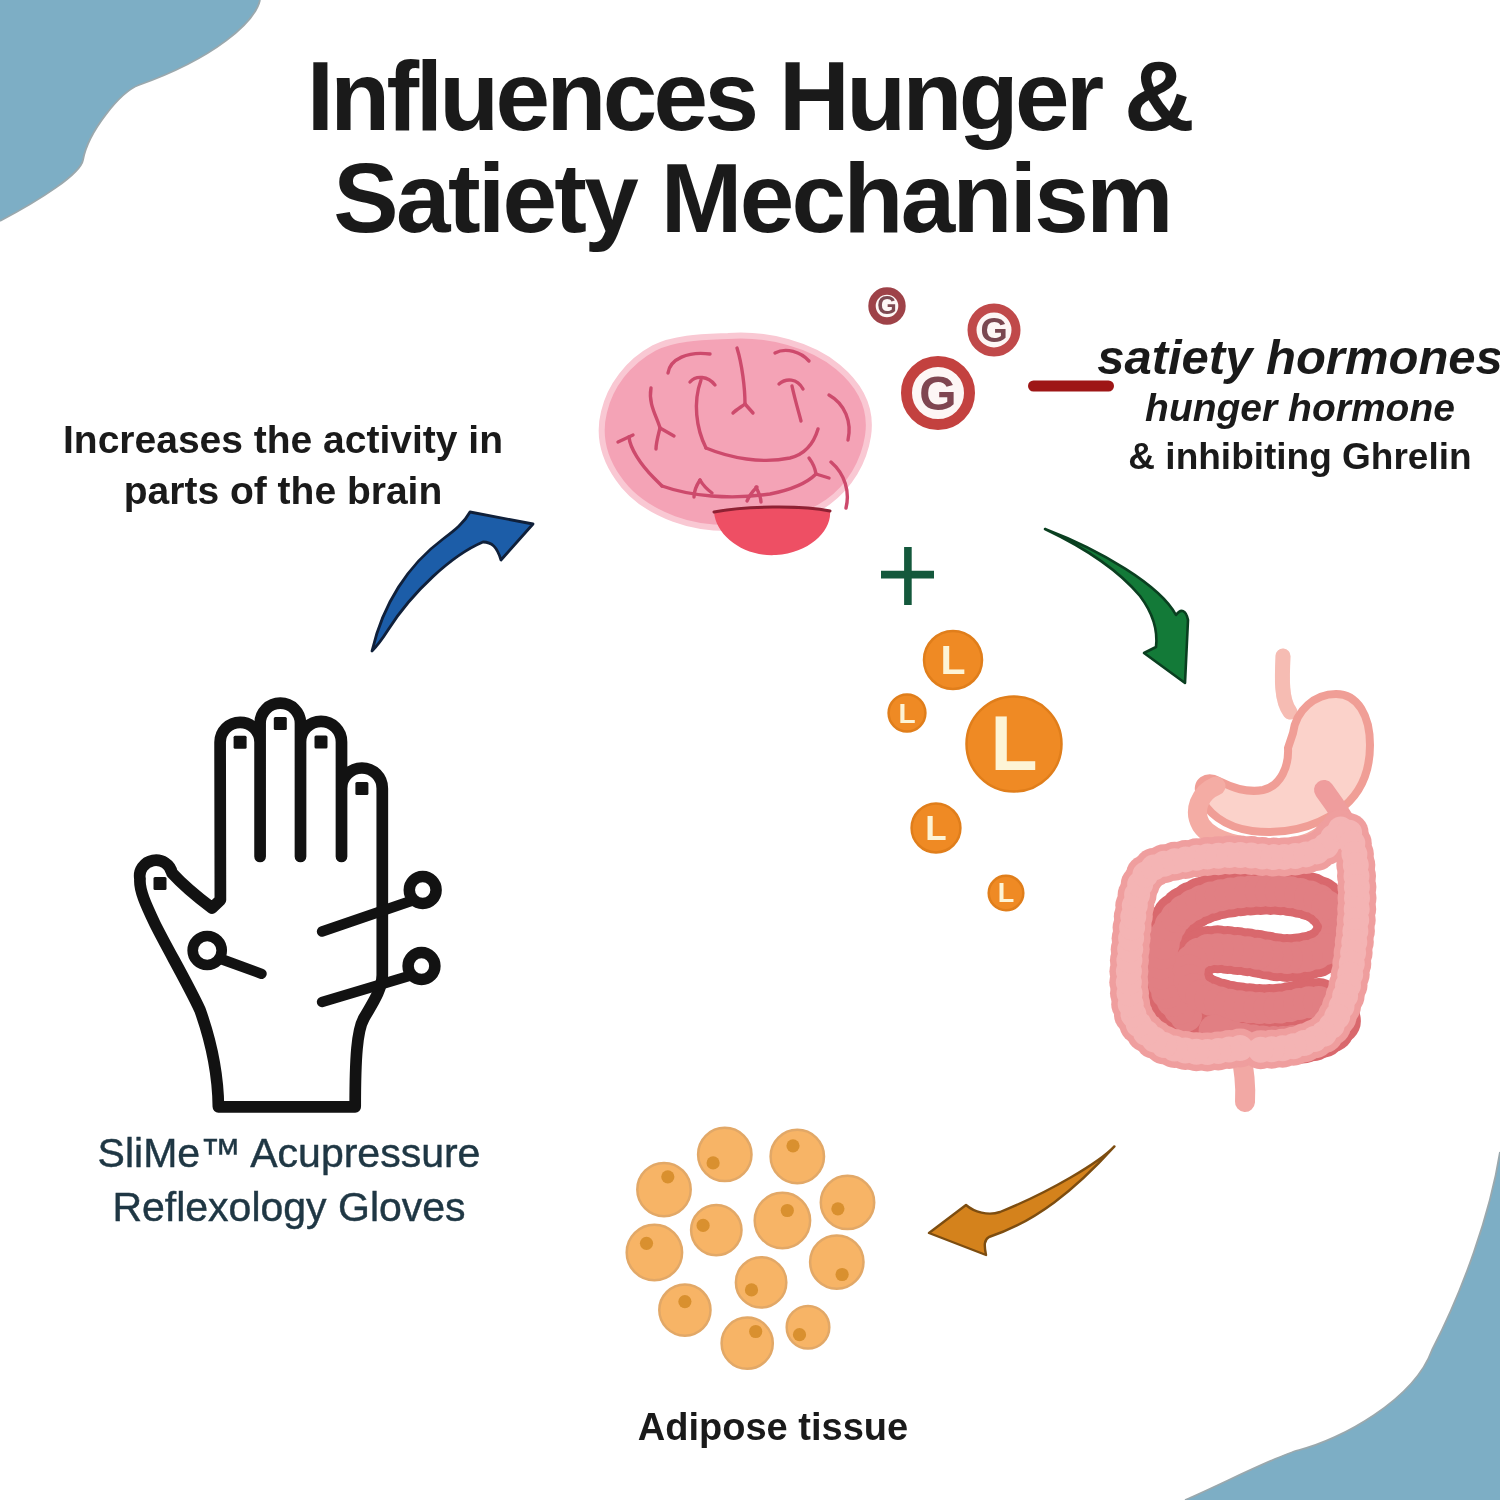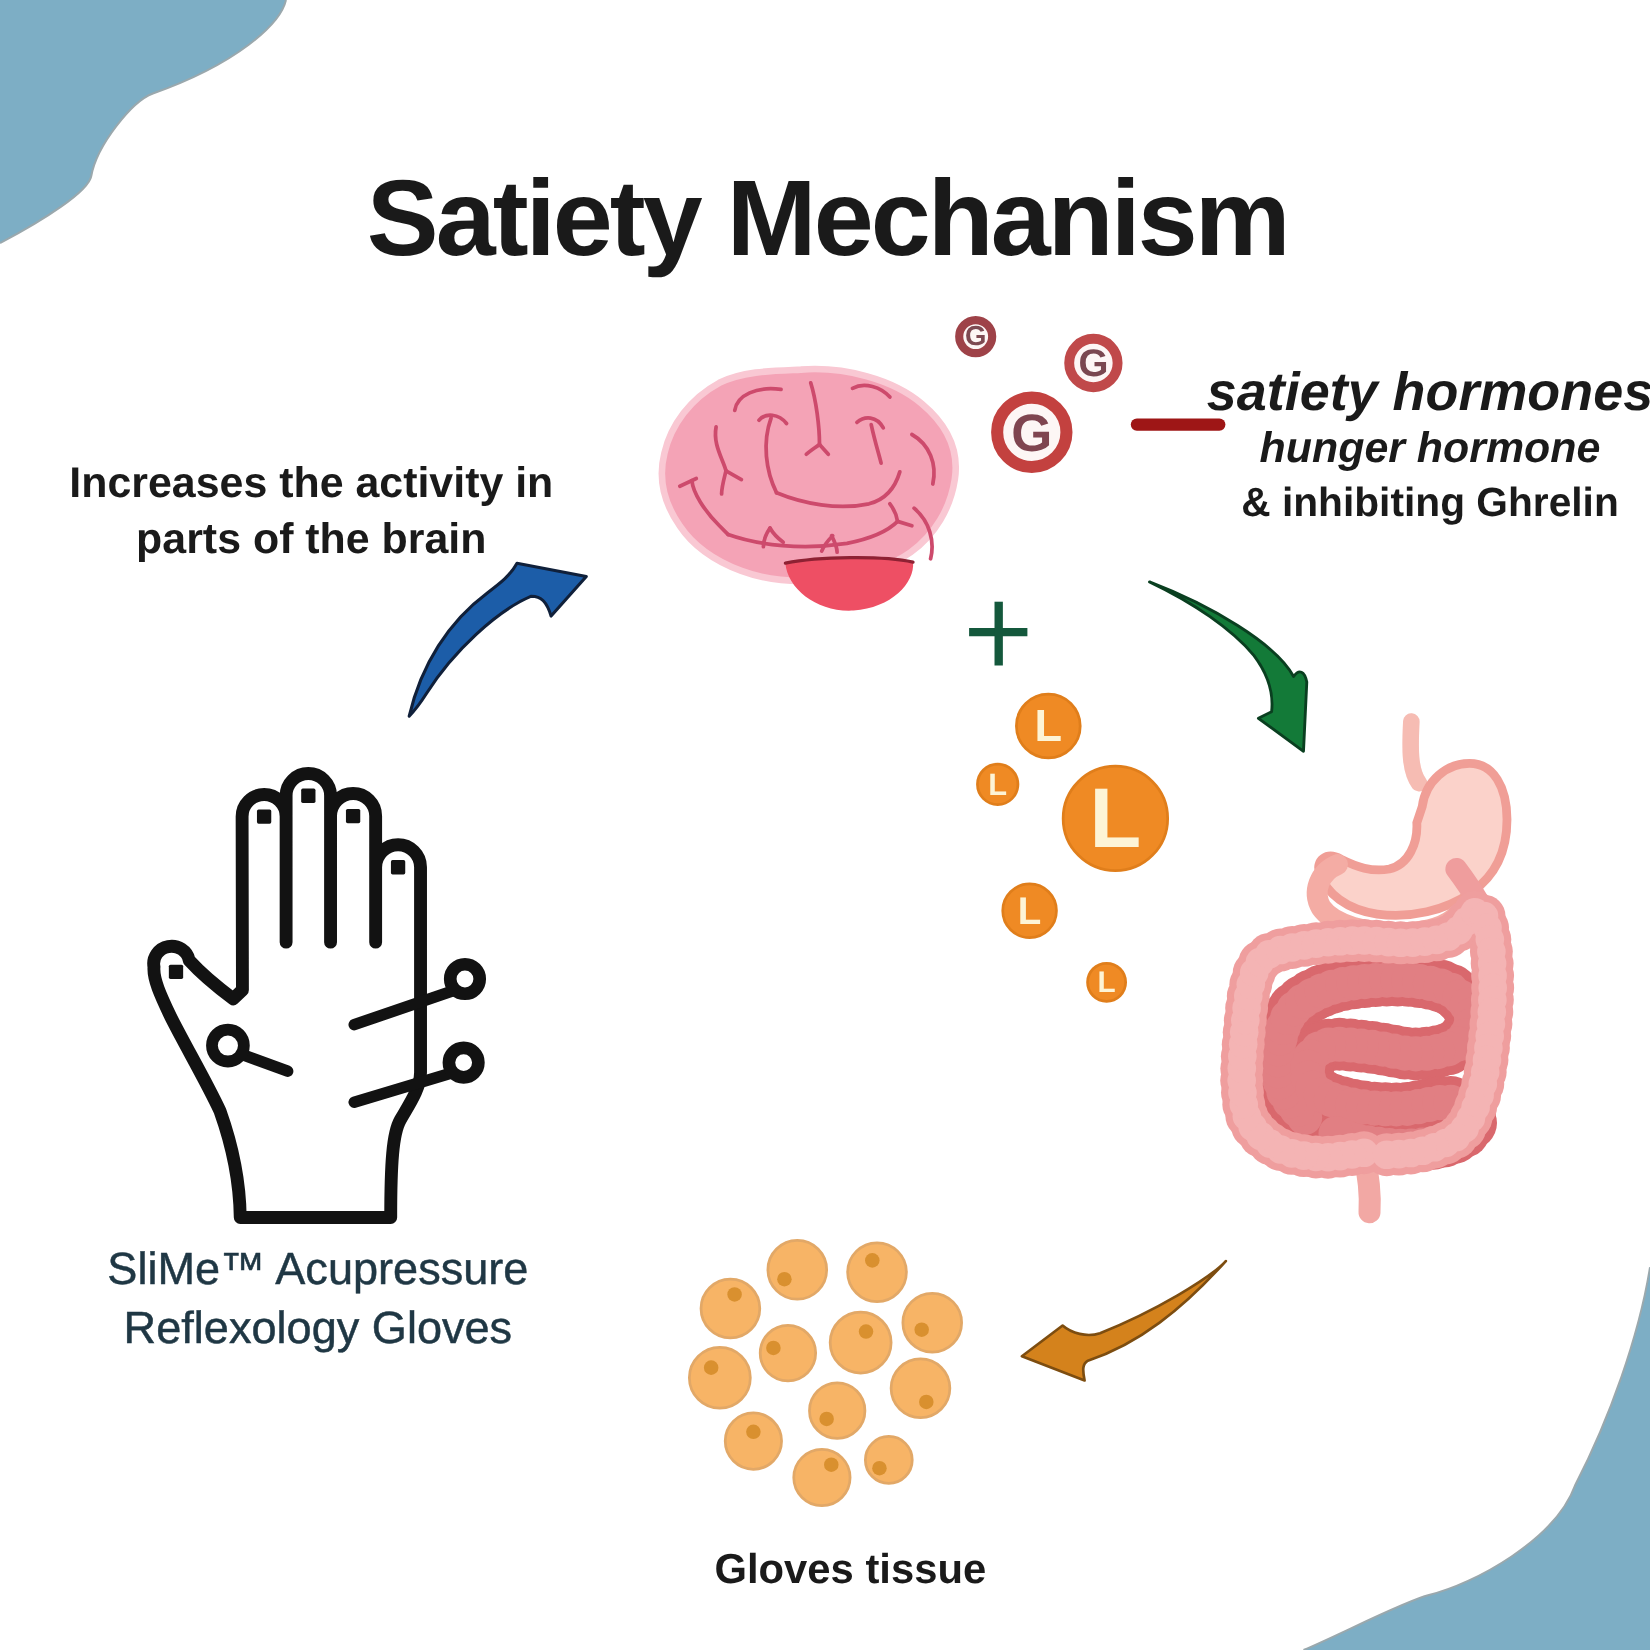--- a/index.html
+++ b/index.html
@@ -470,26 +470,27 @@
   <line x1="221" y1="959" x2="261.5" y2="973.8"></line>
   <circle cx="207.2" cy="950.5" r="14.5" stroke-width="10.7"></circle>
   <line x1="411" y1="901" x2="322" y2="931.5"></line>
   <circle cx="422.7" cy="890" r="13.4" stroke-width="11.5"></circle>
   <line x1="409" y1="976" x2="322" y2="1002"></line>
   <circle cx="421.5" cy="966" r="13.4" stroke-width="11.5"></circle>
 </g>
 
 </svg>
 
+<div class="t ctr" style="left:749px;top:45px;font-size:98px;letter-spacing:-3.6px;line-height:102px;">Influences Hunger &amp;</div>
 <div class="t ctr" style="left:752px;top:147px;font-size:98px;letter-spacing:-2.65px;line-height:102px;">Satiety Mechanism</div>
 
 <div class="t ctr" style="left:283px;top:414px;font-size:39px;line-height:51px;">Increases the activity in<br>parts of the brain</div>
 
 <div class="ctr" style="position:absolute;left:1300px;top:333px;color:#1a1a1a;white-space:nowrap;font-size:37px;line-height:49.7px;font-weight:bold;">
   <div style="font-style:italic;font-weight:bold;font-size:49px;">satiety hormones</div>
   <div style="font-style:italic;font-weight:bold;font-size:39px;">hunger hormone</div>
   <div>&amp; inhibiting Ghrelin</div>
 </div>
 
 <div class="ctr" style="position:absolute;left:289px;top:1126px;color:#1f3744;-webkit-text-stroke:0.45px #1f3744;white-space:nowrap;font-size:41px;line-height:54px;">SliMe™ Acupressure<br>Reflexology Gloves</div>
 
-<div class="t ctr" style="left:773px;top:1405px;font-size:38px;line-height:44px;">Gloves tissue</div>
+<div class="t ctr" style="left:773px;top:1405px;font-size:38px;line-height:44px;">Adipose tissue</div>
 </div>
 
 </body></html>

